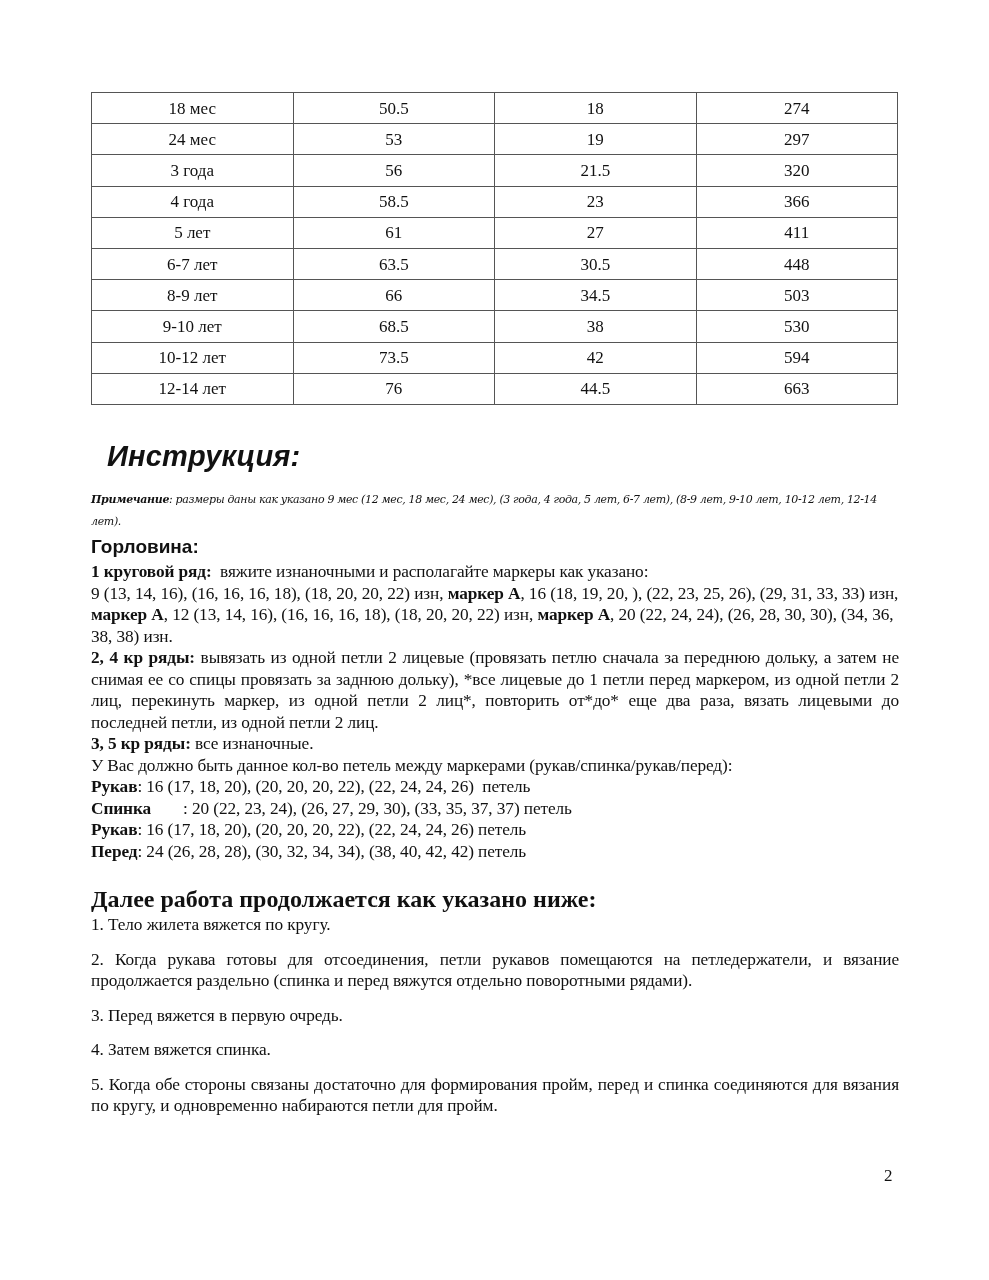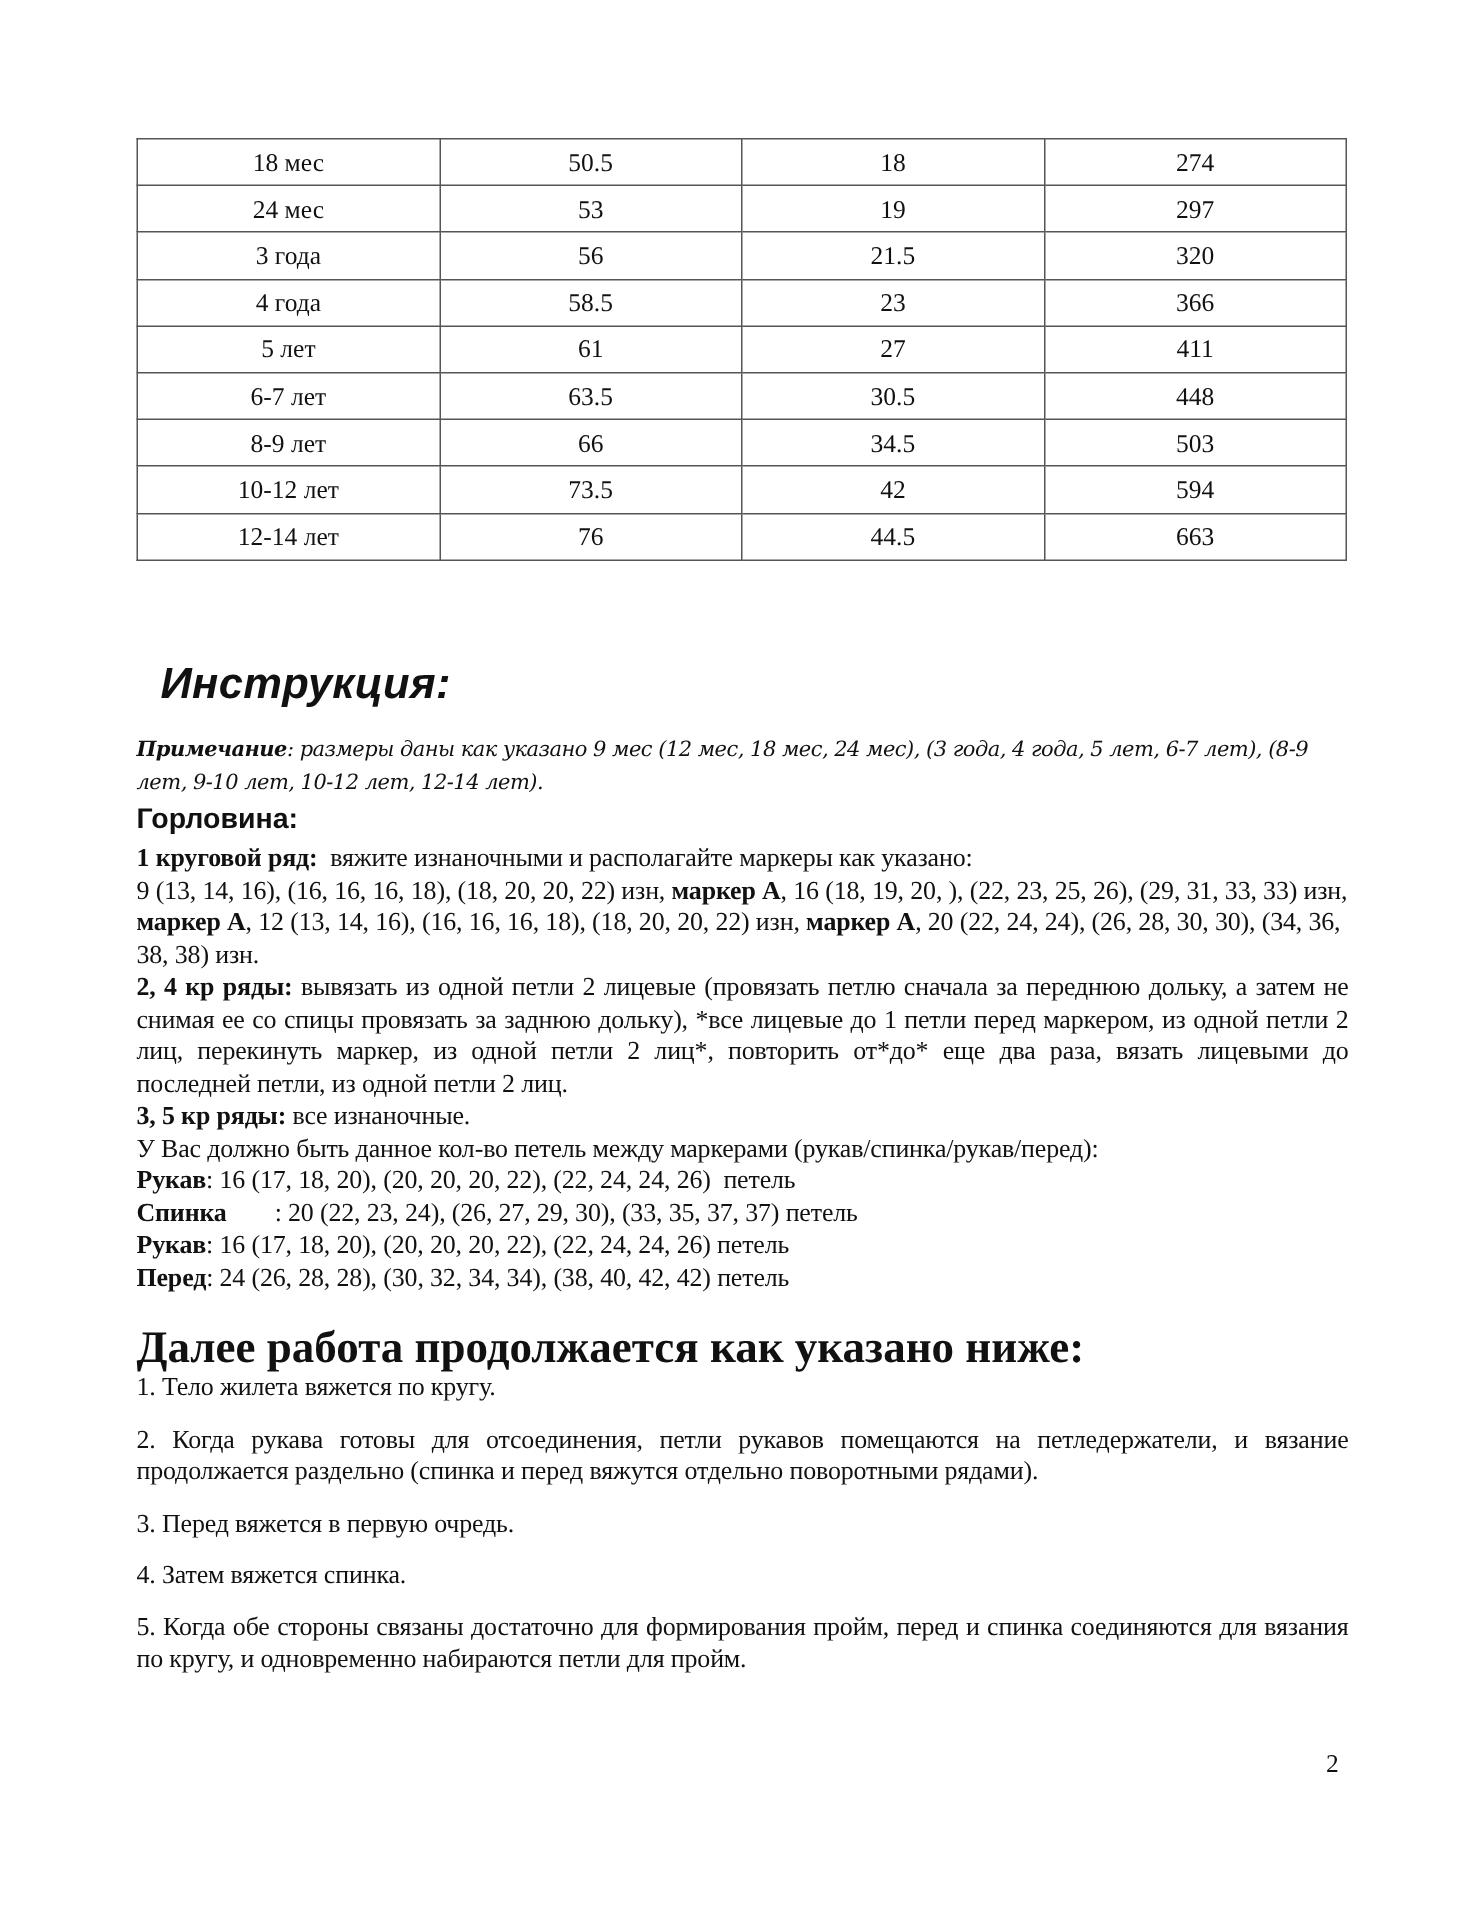--- a/index.html
+++ b/index.html
@@ -21,36 +21,36 @@
   }
 
   .content {
     position: absolute; left: 91px; top: 423px; width: 808px;
   }
   .h-main {
     font-family: "Liberation Sans", sans-serif; font-weight: bold; font-style: italic;
     font-size: 29px; line-height: 34px; margin: 16px; letter-spacing: 0.2px;
   }
   .note {
-    font-family: "DejaVu Serif", serif; font-style: italic; font-size: 14px;
+    font-family: "DejaVu Serif", serif; font-style: italic; font-size: 11px;
     line-height: 22px; margin: 0; letter-spacing: -0.35px;
   }
   .note b { font-weight: bold; }
   .h-sub {
     font-family: "Liberation Sans", sans-serif; font-weight: bold;
     font-size: 19px; line-height: 28px; margin: 0;
   }
   .txt {
     font-family: "Liberation Serif", serif; font-size: 17.3px; line-height: 21.5px;
     margin: 0; letter-spacing: -0.1px;
   }
   .txt.j { text-align: justify; text-align-last: left; }
   .txt b { font-weight: bold; }
   .h-next {
-    font-family: "Liberation Serif", serif; font-weight: bold; font-size: 30px;
+    font-family: "Liberation Serif", serif; font-weight: bold; font-size: 24px;
     line-height: 26px; margin: 24px 0 2px 0;
   }
   .item { margin: 0 0 13px 0; }
   .pagenum {
     position: absolute; left: 884px; top: 1166px;
     font-family: "Liberation Serif", serif; font-size: 17px;
   }
 </style>
 </head>
 <body>
@@ -95,20 +95,26 @@
           <td>30.5</td>
           <td>448</td>
         </tr>
         <tr>
           <td>8-9 лет</td>
           <td>66</td>
           <td>34.5</td>
           <td>503</td>
         </tr>
         <tr>
+          <td>9-10 лет</td>
+          <td>68.5</td>
+          <td>38</td>
+          <td>530</td>
+        </tr>
+        <tr>
           <td>10-12 лет</td>
           <td>73.5</td>
           <td>42</td>
           <td>594</td>
         </tr>
         <tr>
           <td>12-14 лет</td>
           <td>76</td>
           <td>44.5</td>
           <td>663</td>

